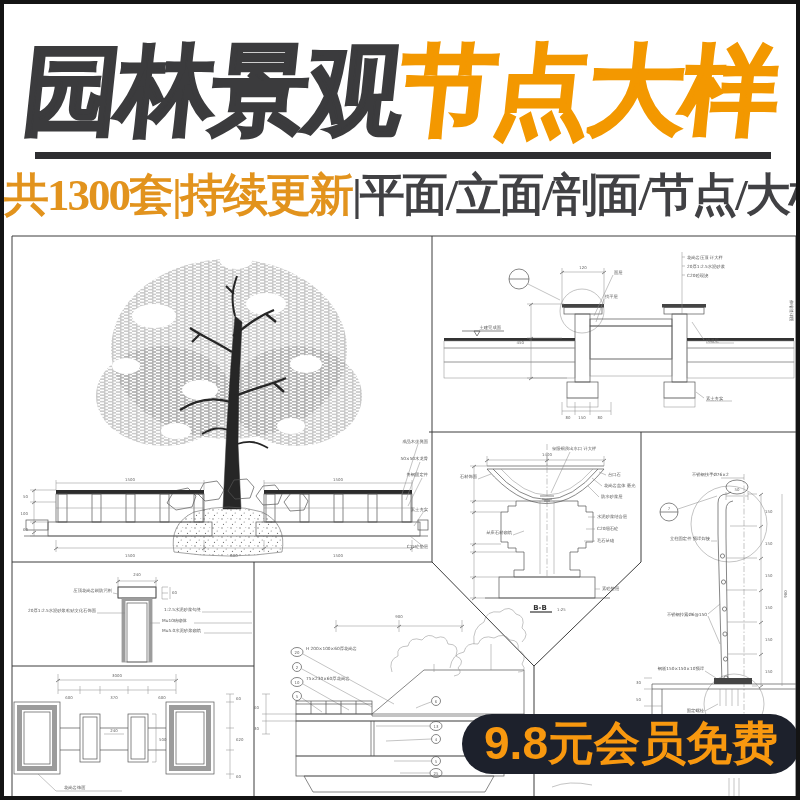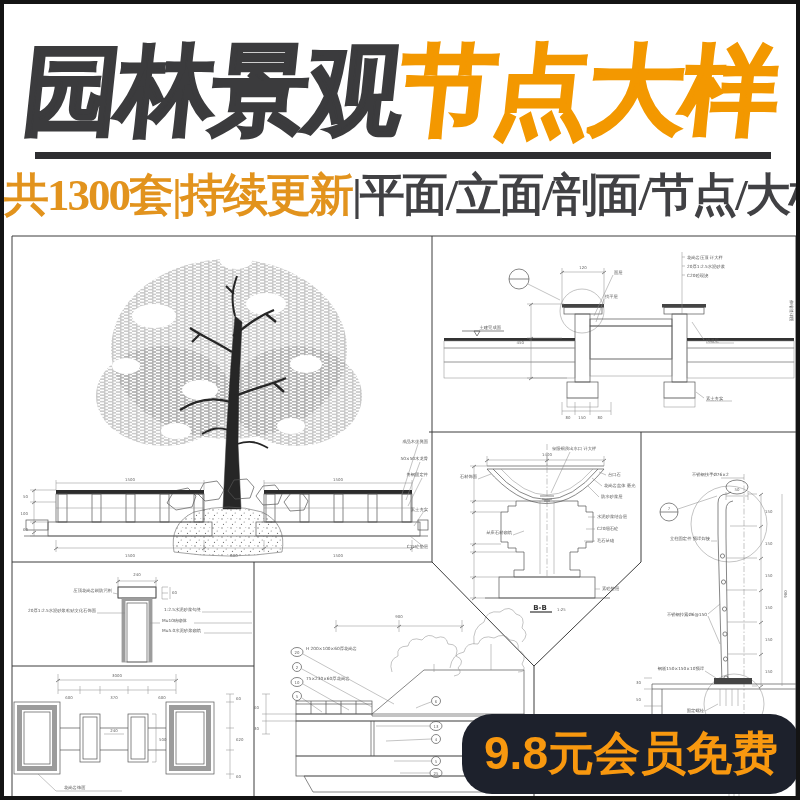--- a/index.html
+++ b/index.html
@@ -19,21 +19,21 @@
   
   svg{position:absolute;left:0;top:230px;}
   svg text{font-family:"DejaVu Sans",sans-serif;fill:#555;}
   .a{font-size:4.3px;}          
   .d{font-size:3.9px;fill:#666;}
   .s{font-size:7px;font-weight:bold;fill:#333;}
   .ln{stroke:#555;stroke-width:0.7;fill:none;}
   .lt{stroke:#888;stroke-width:0.5;fill:none;}
   .bd{stroke:#3c3c3c;stroke-width:1;fill:none;}
   
-  .promo{position:absolute;left:458px;top:710px;width:338px;height:80px;background:#1d212c;
+  .promo{position:absolute;left:458px;top:710px;width:338px;height:60px;background:#1d212c;
          border-radius:30px;display:flex;align-items:center;justify-content:center;z-index:5;}
   .promo span{color:#f8980f;font-size:46px;font-weight:800;letter-spacing:0;white-space:nowrap;}
 </style>
 </head>
 <body>
 
 <div class="page">
 
   <div class="title"><span class="dark">园林景观</span><span class="orange">节点大样</span></div>
   <div class="title-bar"></div>

